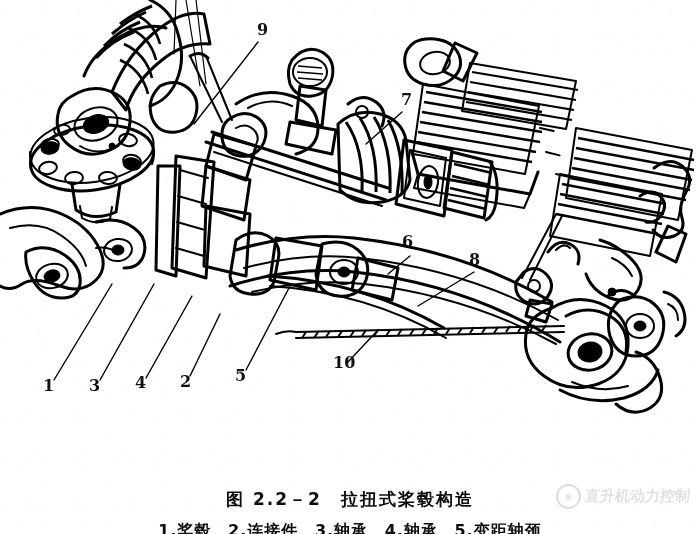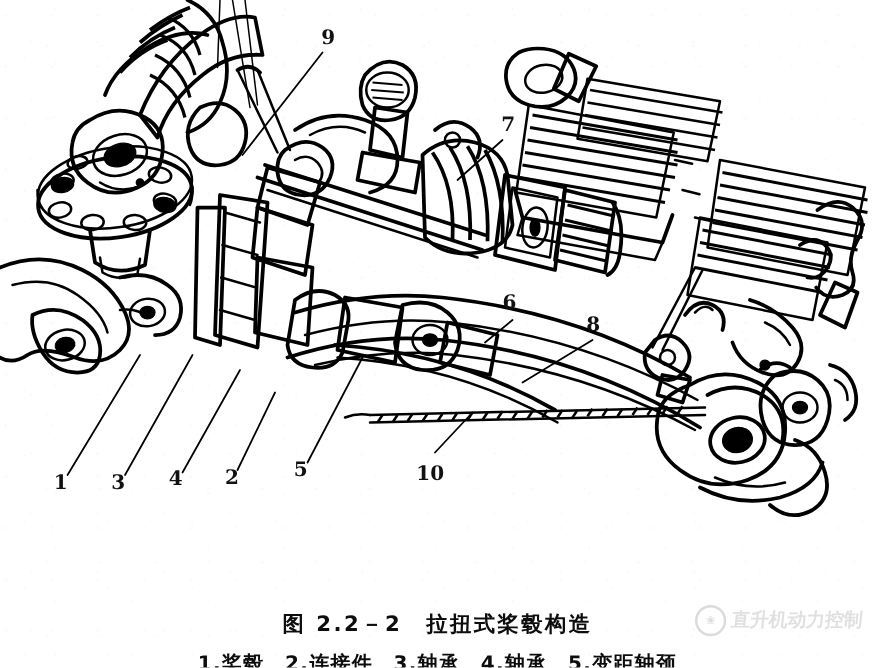--- a/index.html
+++ b/index.html
@@ -377,21 +377,21 @@
         <path class="lead" d="M258,42 l-64,82"></path>
       </g>
     </svg>
   </div>
 
   <div class="callout" style="left:43px;top:378px">1</div>
   <div class="callout" style="left:89px;top:378px">3</div>
   <div class="callout" style="left:135px;top:375px">4</div>
   <div class="callout" style="left:180px;top:374px">2</div>
   <div class="callout" style="left:235px;top:368px">5</div>
-  <div class="callout" style="left:333px;top:371px">10</div>
+  <div class="callout" style="left:333px;top:355px">10</div>
   <div class="callout" style="left:402px;top:234px">6</div>
   <div class="callout" style="left:469px;top:252px">8</div>
   <div class="callout" style="left:401px;top:92px">7</div>
   <div class="callout" style="left:257px;top:22px">9</div>
 
   <div id="caption-block">
     <div id="figure-title">图 2.2－2　拉扭式桨毂构造</div>
 
     <div class="legend-line">
       <span class="item"><span>1.</span><span>桨毂</span></span>

